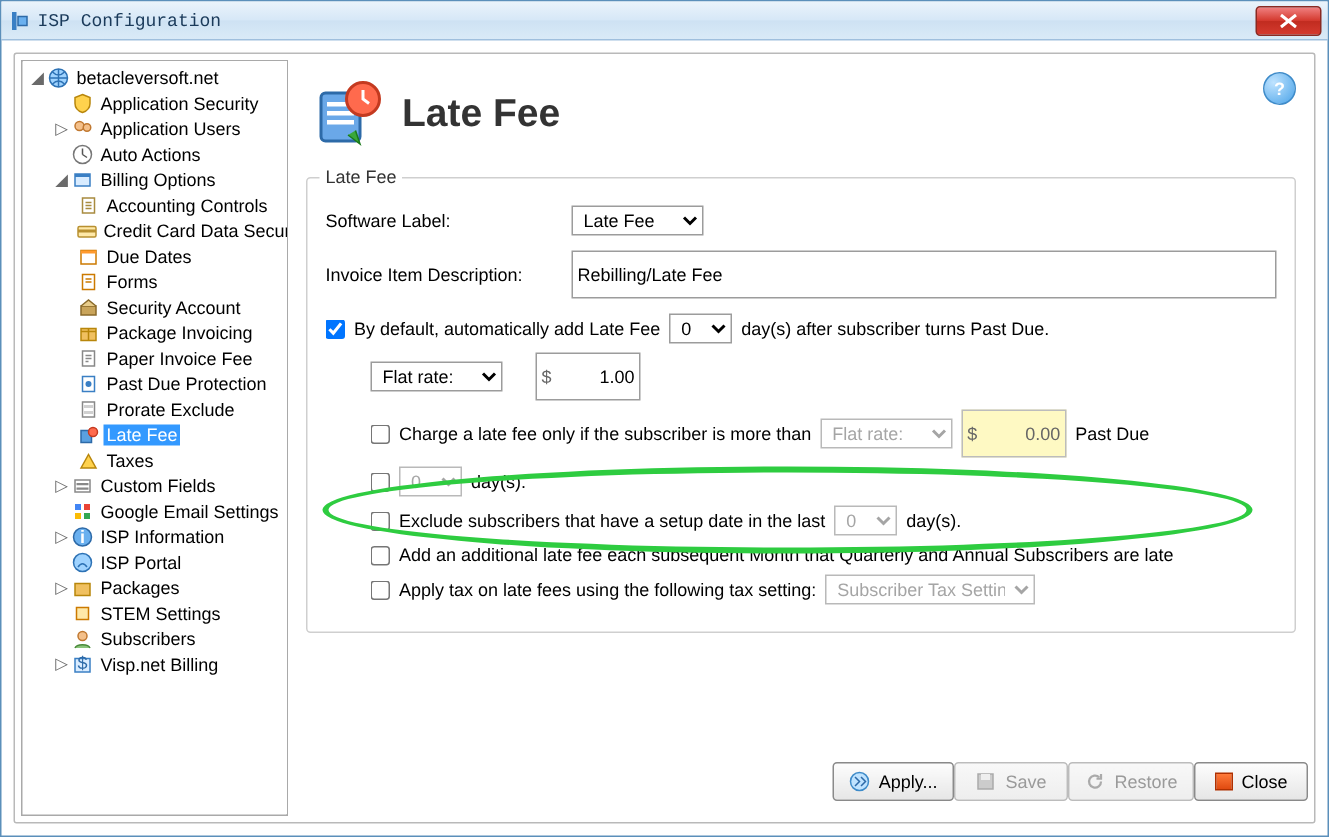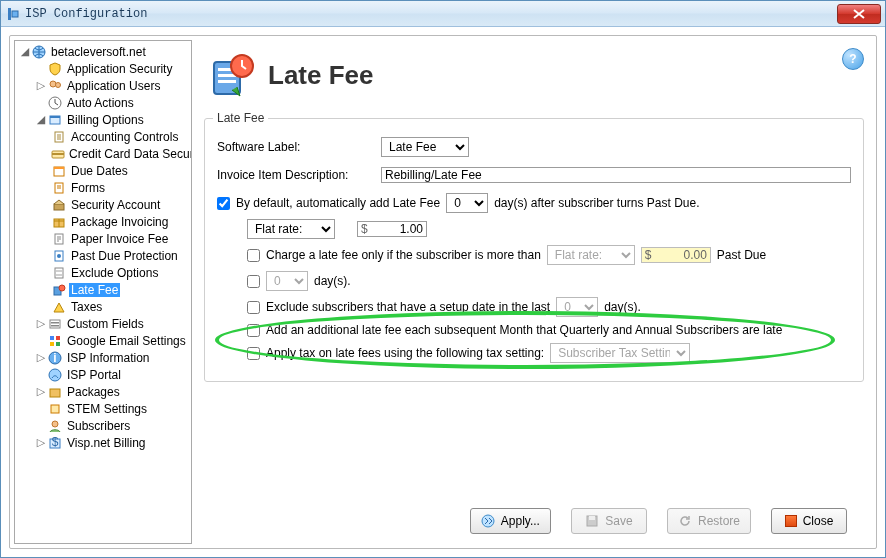--- a/index.html
+++ b/index.html
@@ -27,36 +27,36 @@
 
 .panel { flex:1; position:relative; display:flex; flex-direction:column; }
 .header { display:flex; align-items:center; padding: 10px 12px 18px 12px; }
 .header .big-ic { width:50px; height:50px; margin-right:10px;}
 .header h1 { font-size: 26px; font-weight: bold; color:#333; }
 .help { position:absolute; top:8px; right:8px; width:22px; height:22px; border-radius:50%; background:radial-gradient(circle at 30% 30%,#bfe3ff,#4aa3e8); border:1px solid #3e8bc9; color:#fff; display:flex; align-items:center; justify-content:center; font-weight:bold; cursor:pointer;}
 .group { margin: 0 8px; border:1px solid #cfcfcf; border-radius:3px; padding: 14px 12px 12px; position:relative; }
 .group .legend { position:absolute; top:-8px; left:8px; background:#fff; padding:0 4px; color:#333;}
 .form-row { display:flex; align-items:center; margin: 4px 0 10px; gap:24px;}
 .lbl-fixed { width:140px; }
-select, input[type="text"] { border:1px solid #9c9c9c; background:#fff; height:16px; padding:1px 3px; }
+select, input[type="text"] { border:1px solid #9c9c9c; background:#fff; height:32px; padding:1px 3px; }
 select { height:20px; }
 .wide-input { width: 470px; }
 .combo-sm { width: 88px; }
 .num-combo { width: 42px; }
 .indent { padding-left: 30px; }
 .chk-row { display:flex; align-items:center; gap:6px; margin: 6px 0; }
 input[type="checkbox"] { width:13px; height:13px; }
 .money-prefix { position:relative; display:inline-flex; align-items:center;}
 .money-prefix .sym { position:absolute; left:4px; color:#666; }
 .money-prefix input { padding-left:14px; width:70px; text-align:right;}
 .ro input { background:#fef9c3; color:#666; border-color:#bcbcbc;}
 
 .oval { position:absolute; border:4px solid #2ecc40; border-radius:50%; pointer-events:none; }
 
-.btnbar { position:absolute; right:25px; bottom:10px; display:flex; gap:20px;padding-left:27px; }
+.btnbar { position:absolute; right:0; bottom:10px; display:flex; gap:0;padding-left:27px; }
 .btn { min-width:76px; height:26px; border:1px solid #8a8a8a; border-radius:3px; background:linear-gradient(#fdfdfd,#e6e6e6); display:inline-flex; align-items:center; justify-content:center; gap:6px; padding:0 10px; cursor:pointer;}
 .btn.disabled { color:#9a9a9a; border-color:#bcbcbc; background:linear-gradient(#f8f8f8,#eee); cursor:default;}
 .sq { width:12px; height:12px; display:inline-block; }
 
 svg { display:block; }
 </style>
 </head>
 <body>
 
 <div class="window">
@@ -229,21 +229,21 @@
                       </div>
                     </li>
                   <li>
                       <div class="row d3">
                         <span class="ic">
                           <svg width="14" height="14">
                             <rect x="3" y="2" width="8" height="10" fill="#fff" stroke="#888"></rect>
                             <path d="M4 4h6v2H4zM4 8h6v2H4z" fill="#d0d0d0"></path>
                           </svg>
                         </span>
-                        <span class="lbl">Exclude Options</span>
+                        <span class="lbl">Prorate Exclude</span>
                       </div>
                     </li>
                   <li>
                       <div class="row d3 sel">
                         <span class="ic">
                           <svg width="14" height="14">
                             <rect x="2" y="4" width="7" height="8" fill="#5aa0e0" stroke="#2d6aa8"></rect>
                             <circle cx="10" cy="5" r="3" fill="#ff6a4d" stroke="#c43a20"></circle>
                           </svg>
                         </span>

